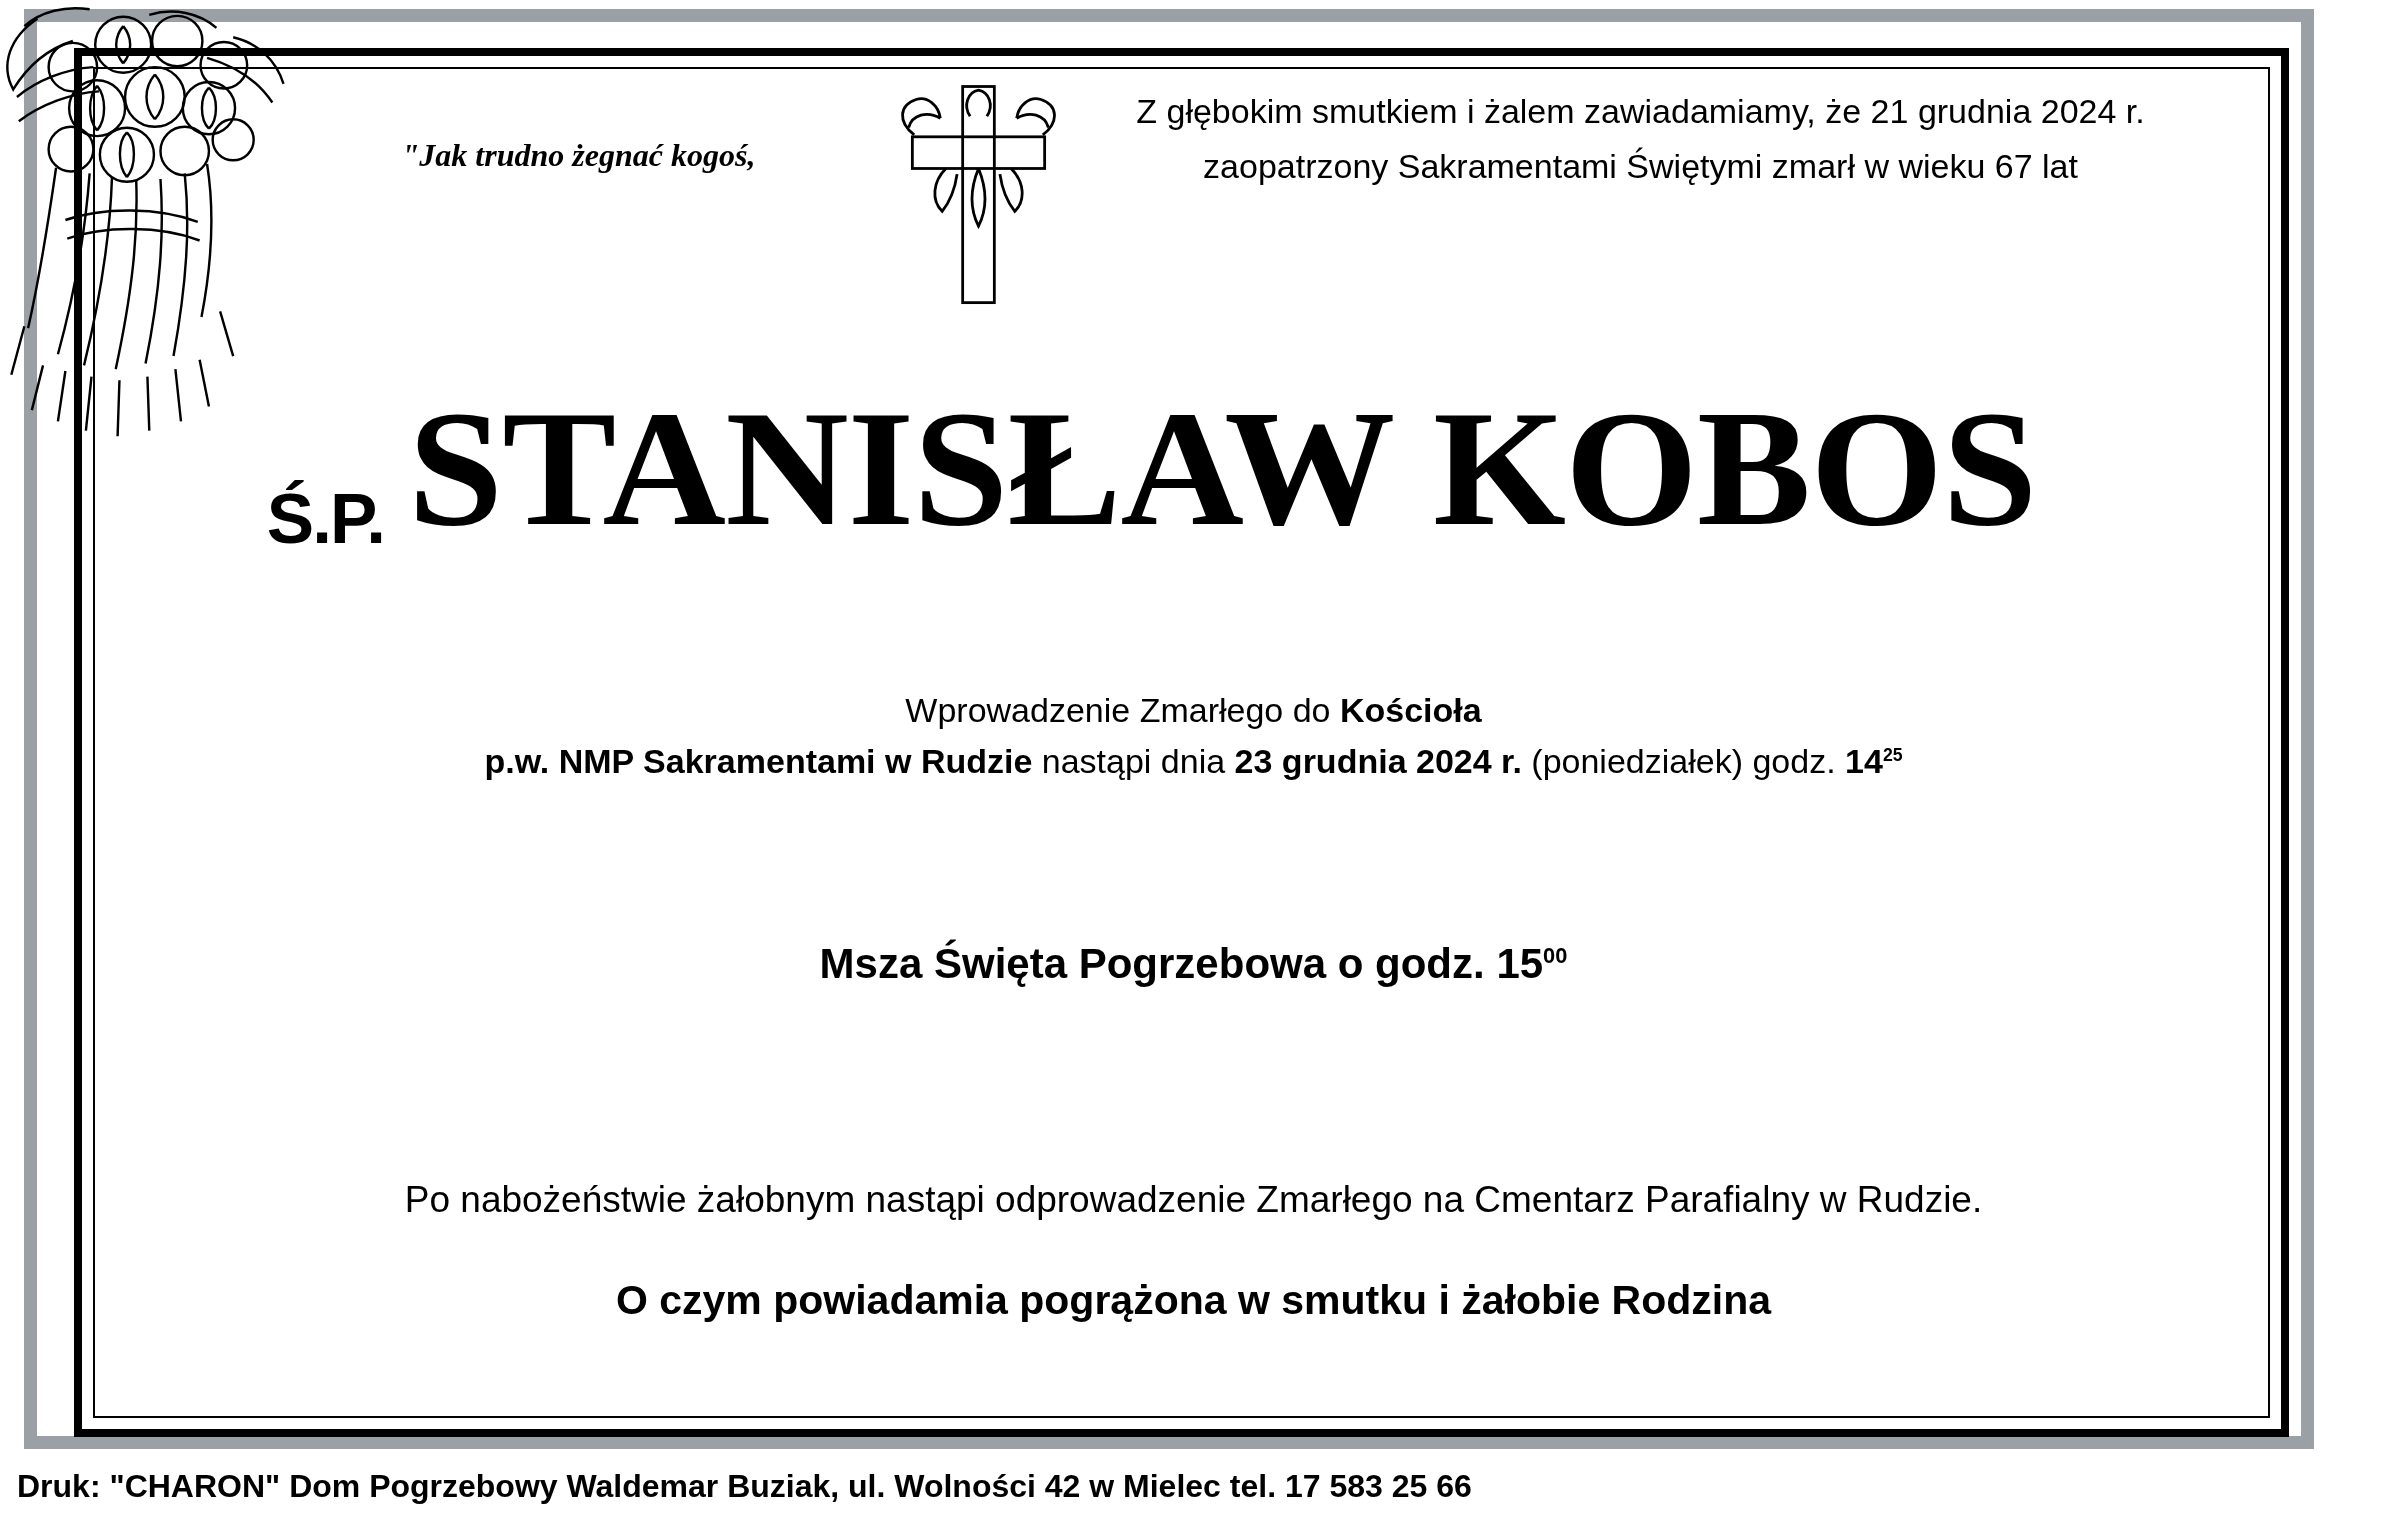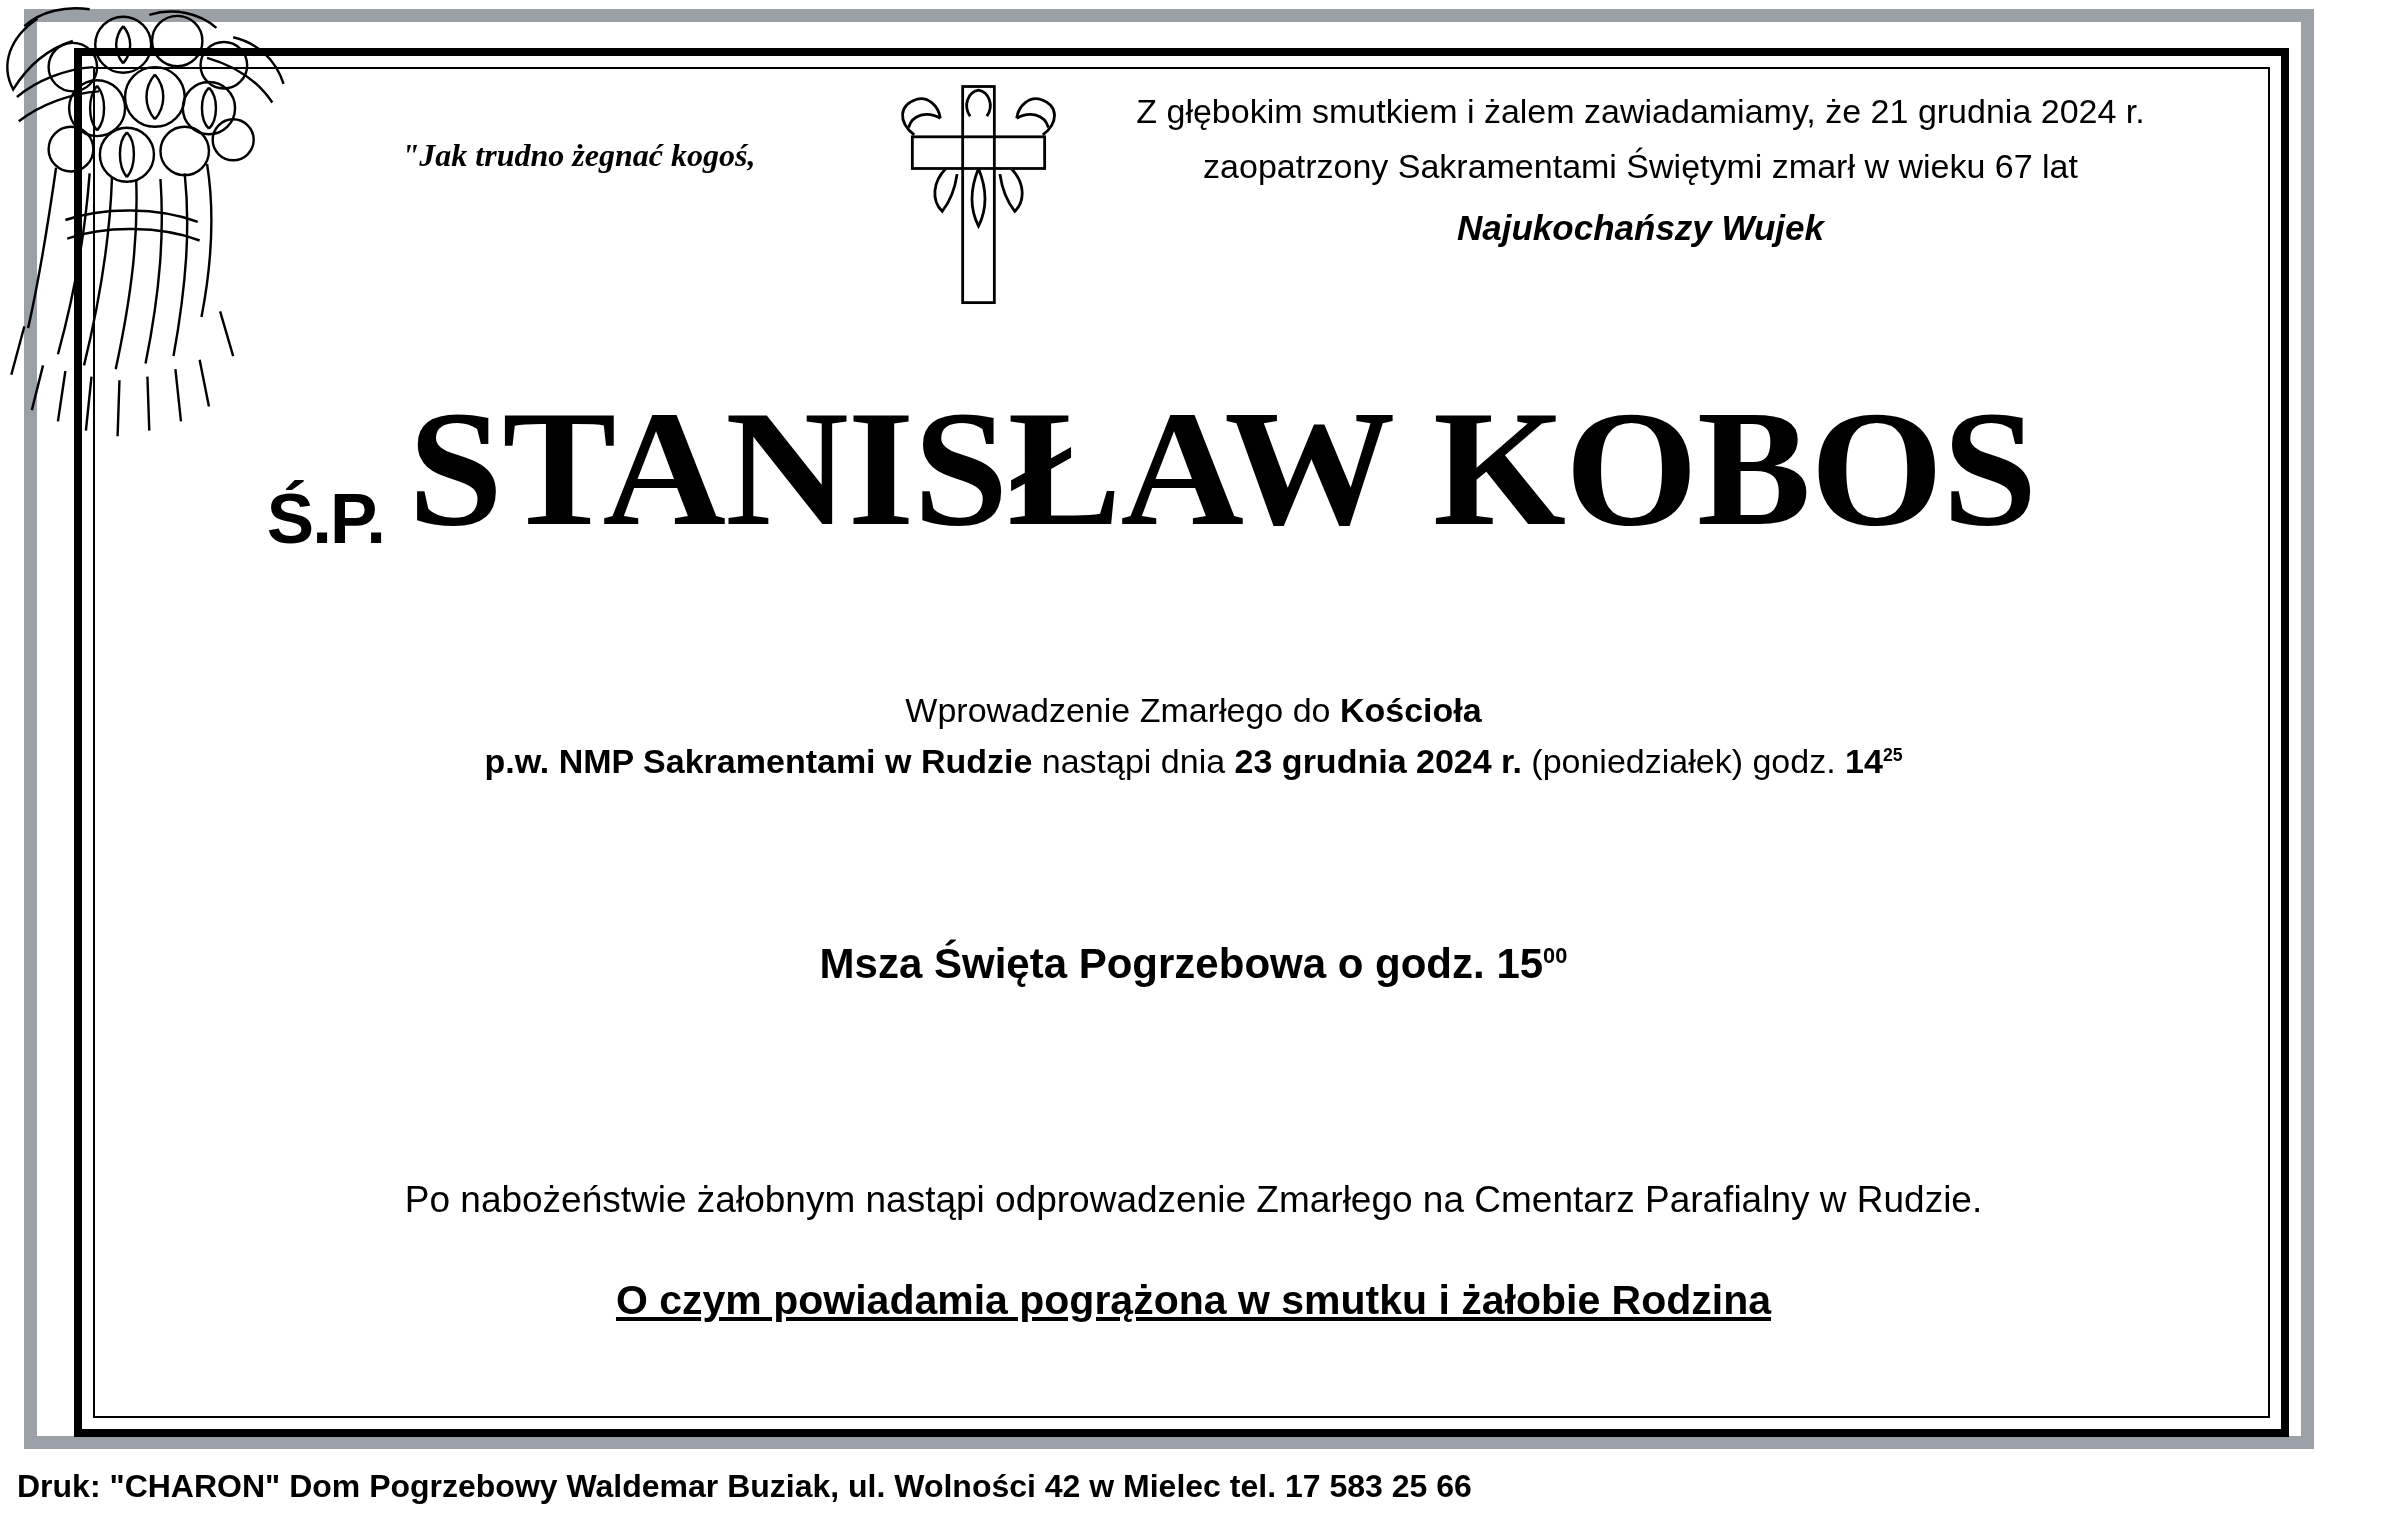--- a/index.html
+++ b/index.html
@@ -144,21 +144,20 @@
   sup {
     font-size: 0.52em;
     vertical-align: super;
     font-weight: bold;
   }
   .final {
     font-weight: bold;
     font-size: 41px;
     display: block;
     margin-top: 39px;
-    text-decoration: underline;
   }
 
   
   .footer {
     position: absolute;
     left: 17px;
     top: 1468px;
     font-size: 32px;
     font-weight: bold;
     white-space: nowrap;
@@ -239,21 +238,20 @@
       <path d="M130 96 C 144 110, 146 130, 134 142 C 126 132, 120 116, 118 102"></path>
       <path d="M95 96 C 86 118, 86 140, 95 158 C 104 140, 104 118, 95 96"></path>
       <path d="M86 40 C 78 28, 84 14, 95 12 C 106 14, 112 28, 104 40"></path>
     </g>
   </svg>
 </div>
 
 <div class="announce">
   <div>Z głębokim smutkiem i żalem zawiadamiamy, że 21 grudnia 2024 r.</div>
   <div>zaopatrzony Sakramentami Świętymi zmarł  w wieku 67 lat</div>
-  <span class="rel">Najukochańszy Wujek</span>
 </div>
 
 <div class="name-row">
   <span class="sp">Ś.P.</span>
   <span class="name">STANISŁAW KOBOS</span>
 </div>
 
 <div class="body-block l1">
   <div>
     <span>Wprowadzenie Zmarłego do </span><span class="b">Kościoła</span>

